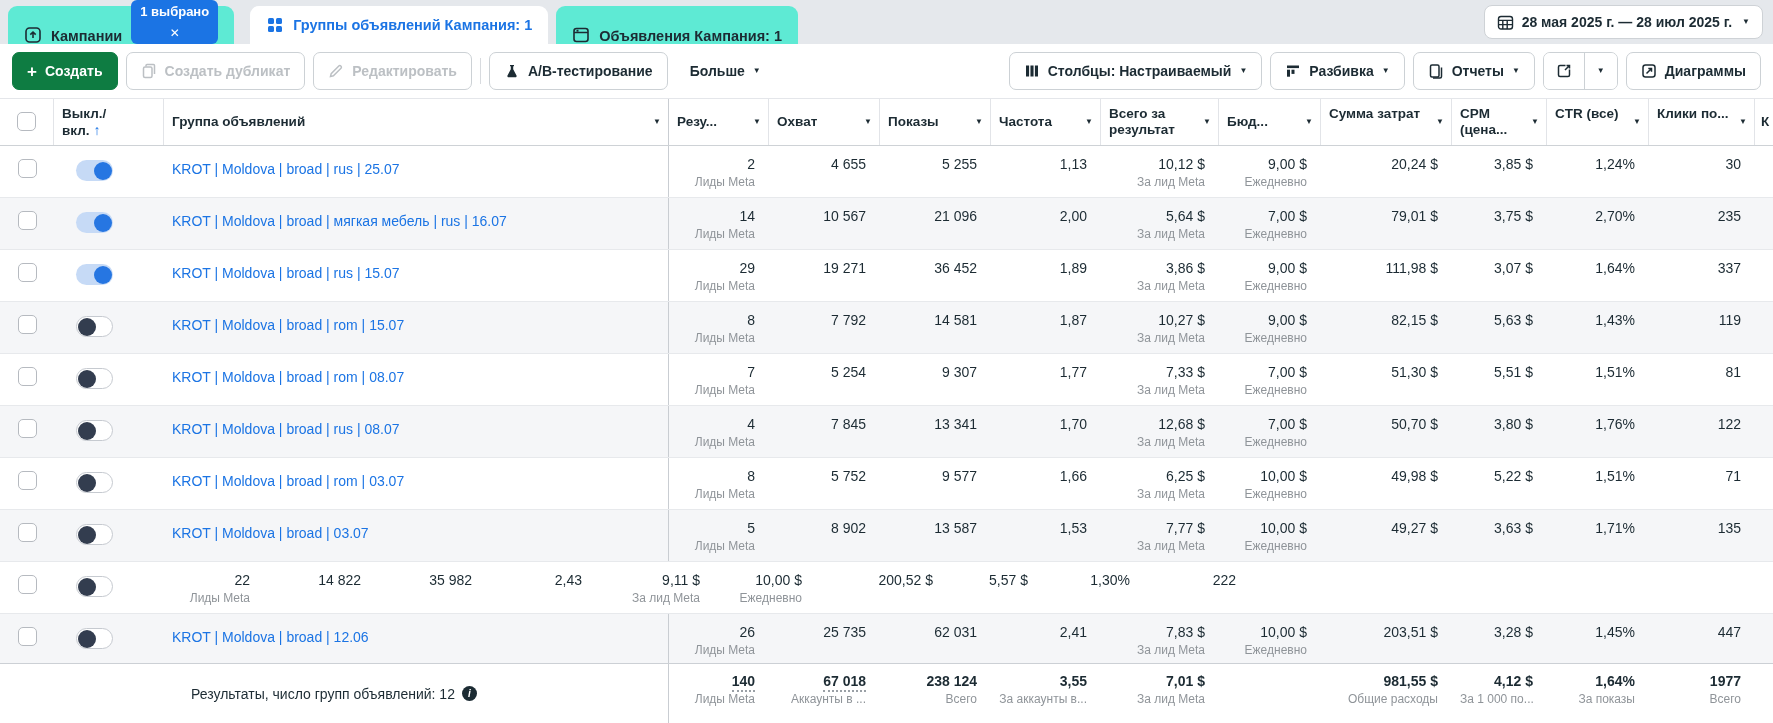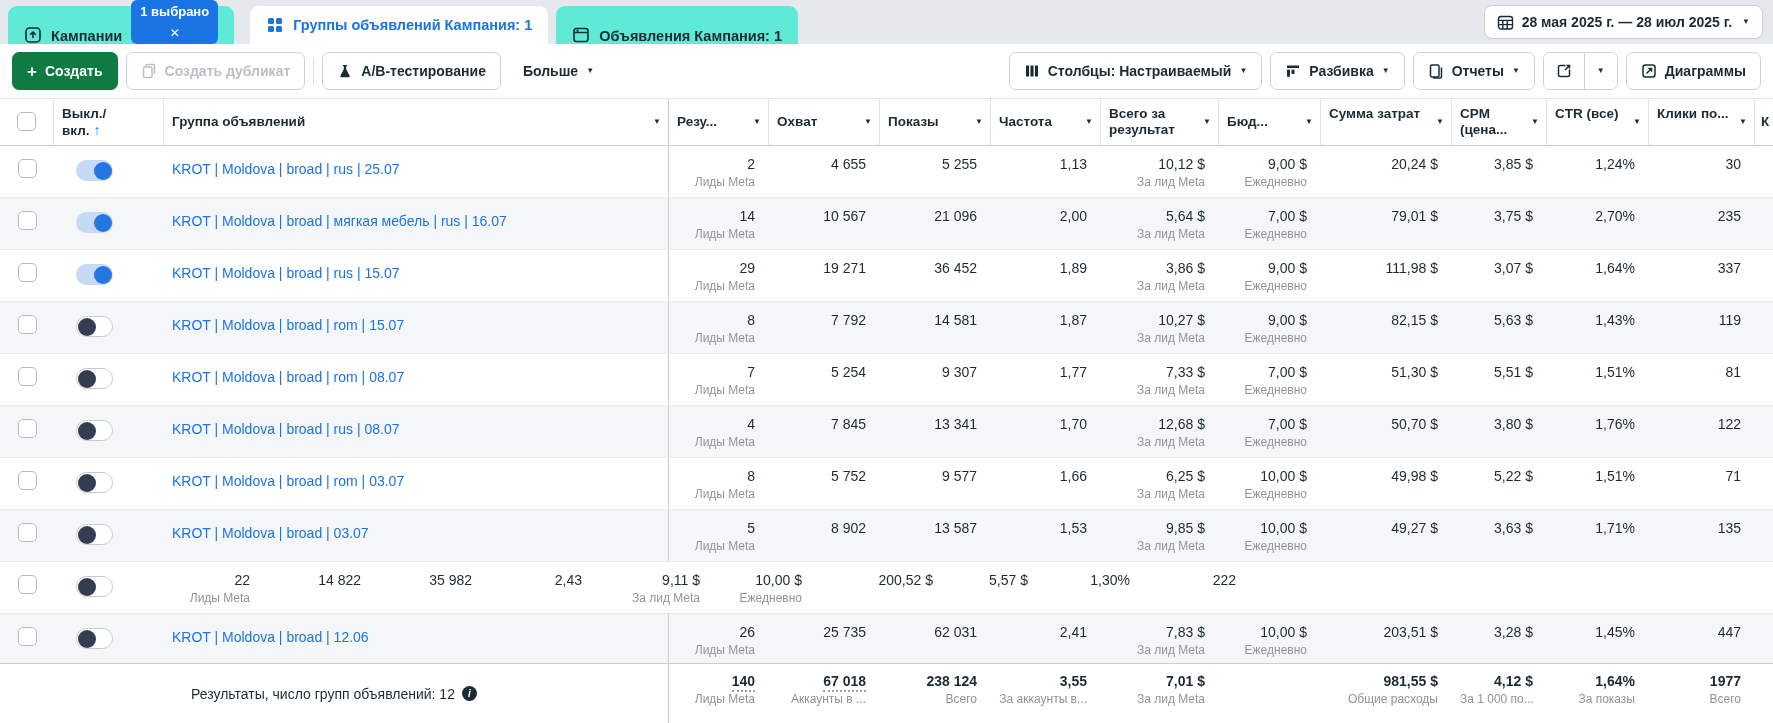--- a/index.html
+++ b/index.html
@@ -151,20 +151,28 @@
     </div>
     <div class="btn disabled">
       <span>
         <svg class="ic" width="16" height="16" viewBox="0 0 16 16" fill="none" stroke="#bcc0c4" stroke-width="1.5">
           <path d="M5 3.5 V2.5 a1 1 0 0 1 1-1 h6.5 a1 1 0 0 1 1 1 V11"></path>
             <rect x="2.5" y="4" width="8.5" height="10.5" rx="1.5"></rect>
         </svg>
       </span>
       <span>Создать дубликат</span>
     </div>
+    <div class="btn disabled">
+      <span>
+        <svg class="ic" width="16" height="16" viewBox="0 0 16 16" fill="none" stroke="#bcc0c4" stroke-width="1.5">
+          <path d="M2.5 13.5 L3.2 10.6 L10.8 3 a1.4 1.4 0 0 1 2 0 l0.2 0.2 a1.4 1.4 0 0 1 0 2 L5.4 12.8 Z"></path>
+        </svg>
+      </span>
+      <span>Редактировать</span>
+    </div>
     <div class="vsep"></div>
     <div class="btn">
       <span>
         <svg class="ic" width="16" height="16" viewBox="0 0 16 16" fill="#1c2b33">
           <path d="M6 2 h4 v1.2 h-0.8 v3 l3.3 6.2 a1.3 1.3 0 0 1 -1.15 1.9 H4.65 a1.3 1.3 0 0 1 -1.15 -1.9 l3.3 -6.2 v-3 H6 Z"></path>
         </svg>
       </span>
       <span>A/B-тестирование</span>
     </div>
     <div class="btn plain">
@@ -621,21 +629,21 @@
     <div class="td num col-reach">
       <div class="val">8 902</div>
     </div>
     <div class="td num col-impr">
       <div class="val">13 587</div>
     </div>
     <div class="td num col-freq">
       <div class="val">1,53</div>
     </div>
     <div class="td num col-cpr">
-      <div class="val">9,85 $</div>
+      <div class="val">7,77 $</div>
       <div class="sub">За лид Meta</div>
     </div>
     <div class="td num col-budget">
       <div class="val">10,00 $</div>
       <div class="sub">Ежедневно</div>
     </div>
     <div class="td num col-spend">
       <div class="val">49,27 $</div>
     </div>
     <div class="td num col-cpm">

